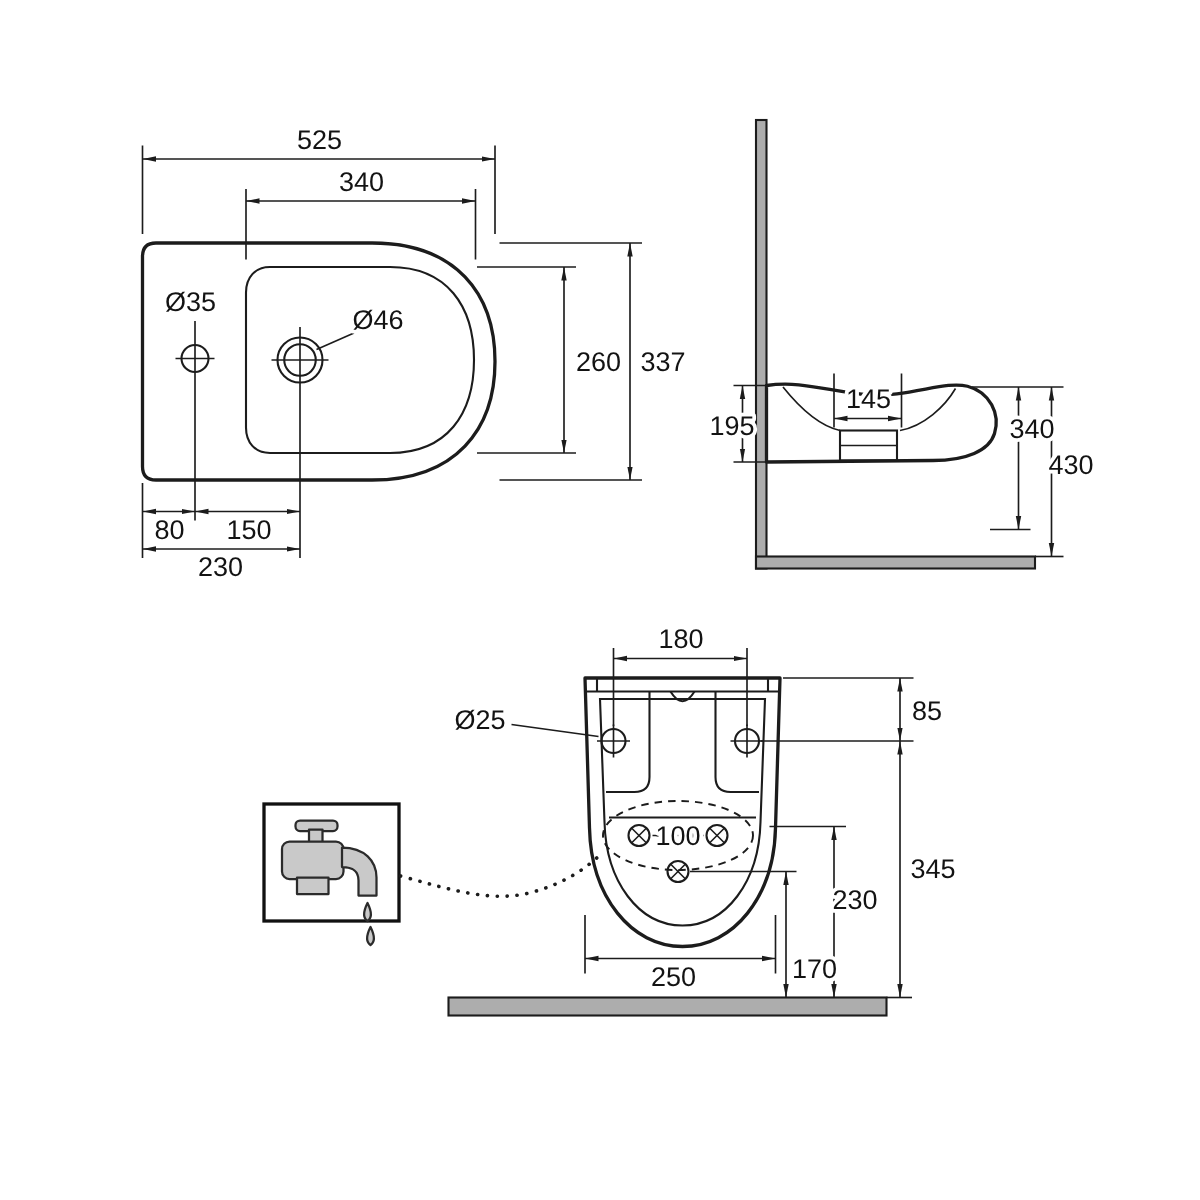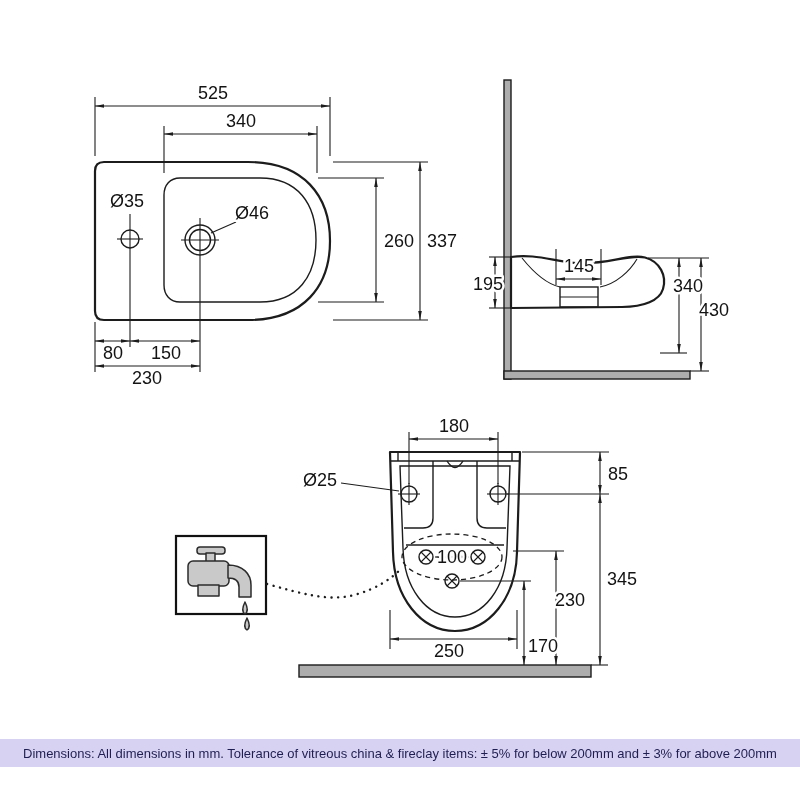--- a/index.html
+++ b/index.html
@@ -189,16 +189,13 @@
       <rect class="tapfill" x="188" y="561" width="41" height="25" rx="5"></rect>
       <path class="tapfill" d="M 228,565 C 243,565 251,574 251,585 L 251,597 L 239,597 L 239,587 C 239,579 233,578 228,578 Z"></path>
       <rect class="tapfill" x="198" y="585" width="21" height="11"></rect>
       <path class="tapfill" d="M 245,602 C 242,608 242,612 245,614 C 248,612 248,608 245,602 Z"></path>
       <path class="tapfill" d="M 247,618 C 244,624 244,628 247,630 C 250,628 250,624 247,618 Z"></path>
     </g>
     <path class="dots" d="M 267,584 C 300,593 328,602 354,595 C 377,589 392,578 402,568"></path>
   </g>
 </svg>
 
-<div class="footer">
-  <span>Dimensions: All dimensions in mm. Tolerance of vitreous china &amp; fireclay items: ± 5% for below 200mm and ± 3% for above 200mm</span>
 </div>
-</div>
 
 </body></html>

